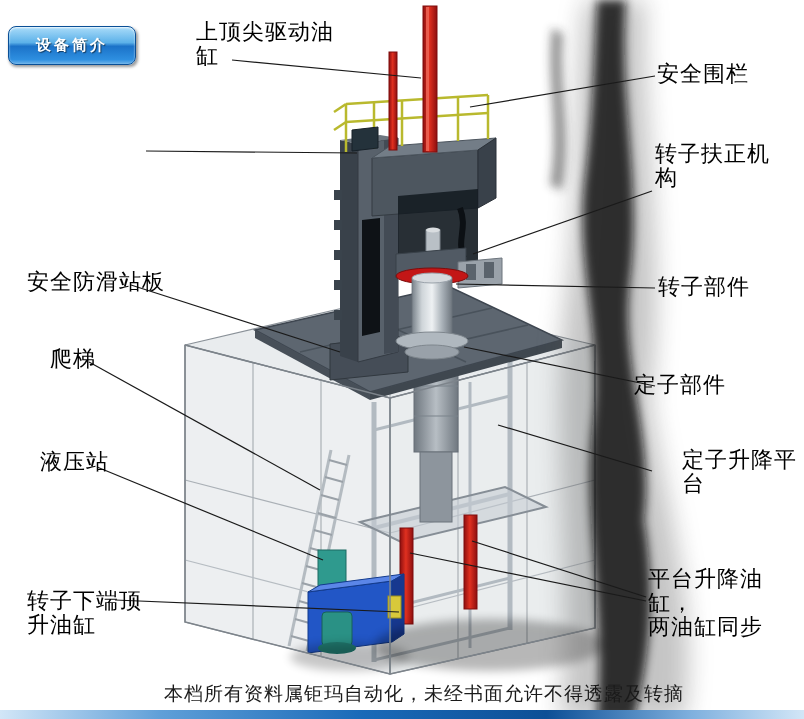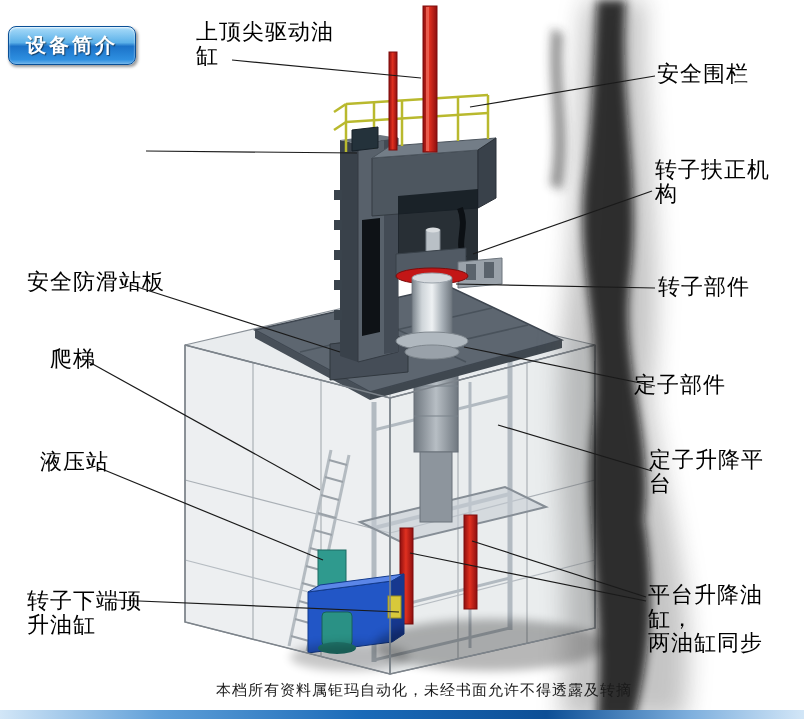--- a/index.html
+++ b/index.html
@@ -8,44 +8,44 @@
     font-family:"Liberation Serif","DejaVu Serif",serif;
   }
   .stage svg{position:absolute;left:0;top:0;}
   .callout{
     position:absolute;font-size:22px;line-height:24px;color:#000;
     white-space:pre-line;letter-spacing:1px;z-index:5;
   }
   #lb0{left:196px;top:20px;}
   #lb1{left:657px;top:62px;}
   #lb2{left:25px;top:112px;}
-  #lb3{left:655px;top:158px;}
+  #lb3{left:655px;top:142px;}
   #lb4{left:27px;top:270px;}
   #lb5{left:658px;top:275px;}
   #lb6{left:50px;top:347px;}
   #lb7{left:634px;top:373px;}
   #lb8{left:40px;top:450px;}
-  #lb9{left:649px;top:448px;}
+  #lb9{left:682px;top:448px;}
   #lb10{left:27px;top:562px;margin-top:27px;}
-  #lb11{left:648px;top:583px;font-family:Liberation Serif, serif;}
+  #lb11{left:648px;top:567px;font-family:Liberation Serif, serif;}
   .badge{
     position:absolute;left:8px;top:26px;width:126px;height:37px;border-radius:8px;
     background:linear-gradient(180deg,#aadcf9 0%,#5cb1e9 42%,#1b72c8 52%,#2e8fe0 88%,#6fb4ea 100%);
     border:1px solid #0a4f96;
     box-shadow:inset 0 1px 2px rgba(255,255,255,.85), 1.5px 2px 3px rgba(0,0,0,.4);
     display:flex;align-items:center;justify-content:center;z-index:6;
   }
   .badge span{
-    color:#fff;font-size:20px;font-weight:bold;letter-spacing:3px;
+    color:#fff;font-size:15px;font-weight:bold;letter-spacing:3px;
     text-shadow:1px 1px 1px rgba(0,0,0,.55);
     font-family:"Liberation Sans","DejaVu Sans",sans-serif;
   }
   .footer{
     position:absolute;left:0;right:0;top:681px;text-align:center;
-    font-size:15px;color:#1a1a1a;letter-spacing:1px;z-index:5;padding-left:44px;
+    font-size:19px;color:#1a1a1a;letter-spacing:1px;z-index:5;padding-left:44px;
   }
   .bottom-bar{
     position:absolute;left:0;right:0;bottom:0;height:9px;z-index:4;
     background:linear-gradient(90deg,#d2e6f7 0%,#5f9fd8 20%,#1a6ab8 45%,#0d4f96 68%,#7fb0de 86%,#d2e6f7 100%);
   }
 </style>
 </head>
 <body>
 
 <div class="stage">

